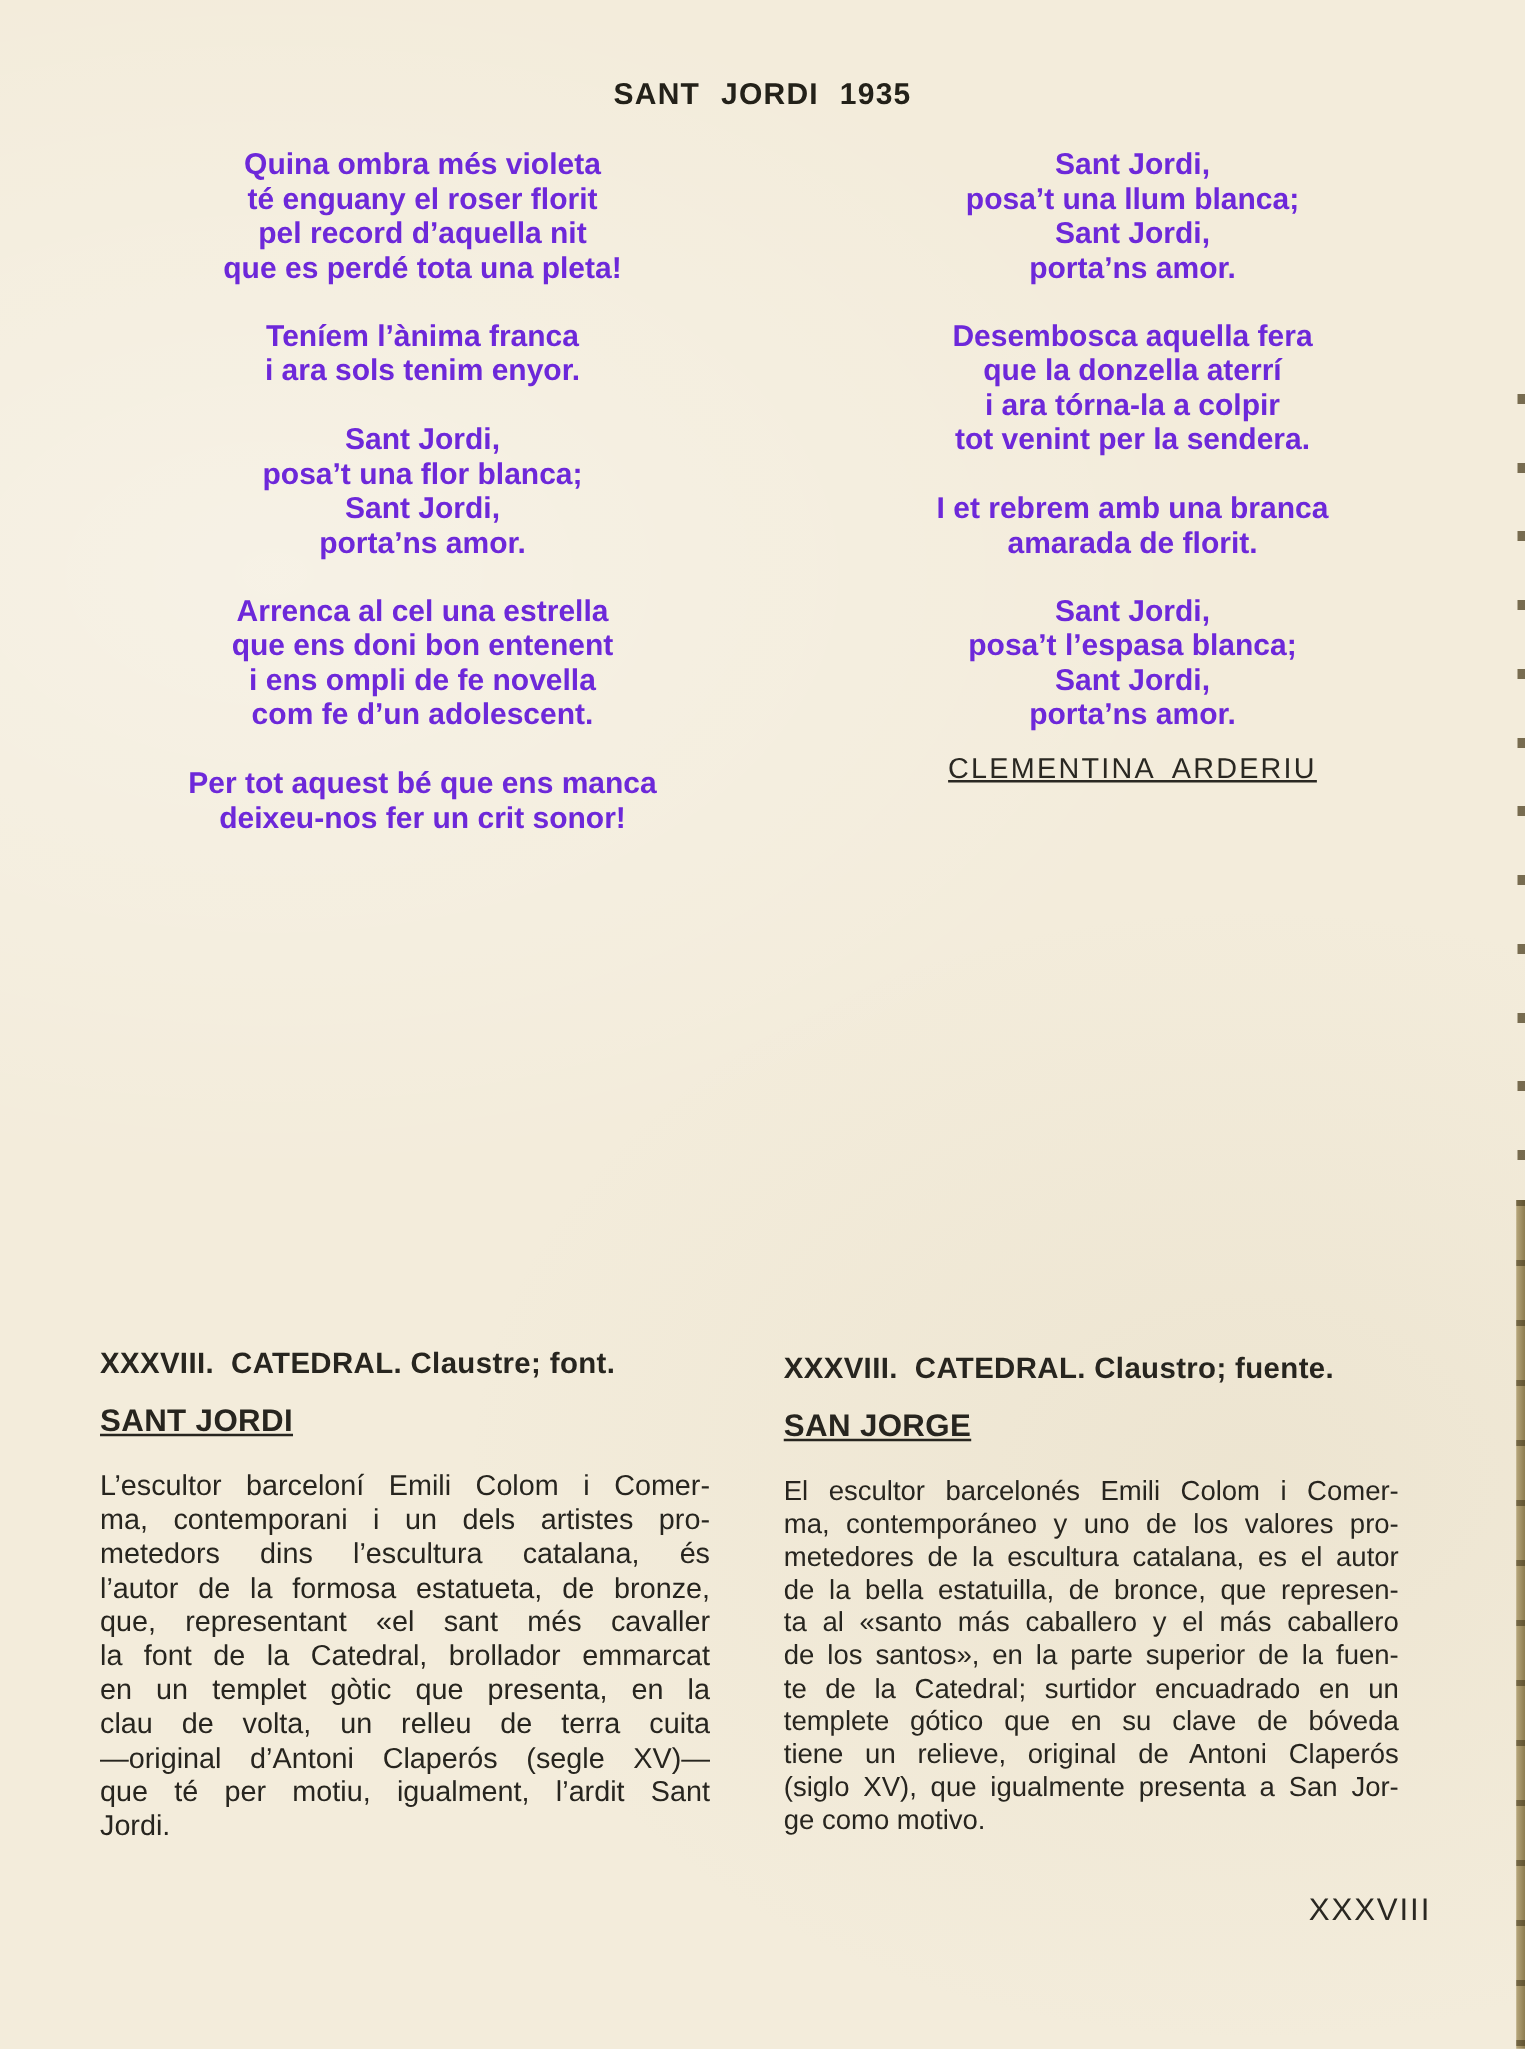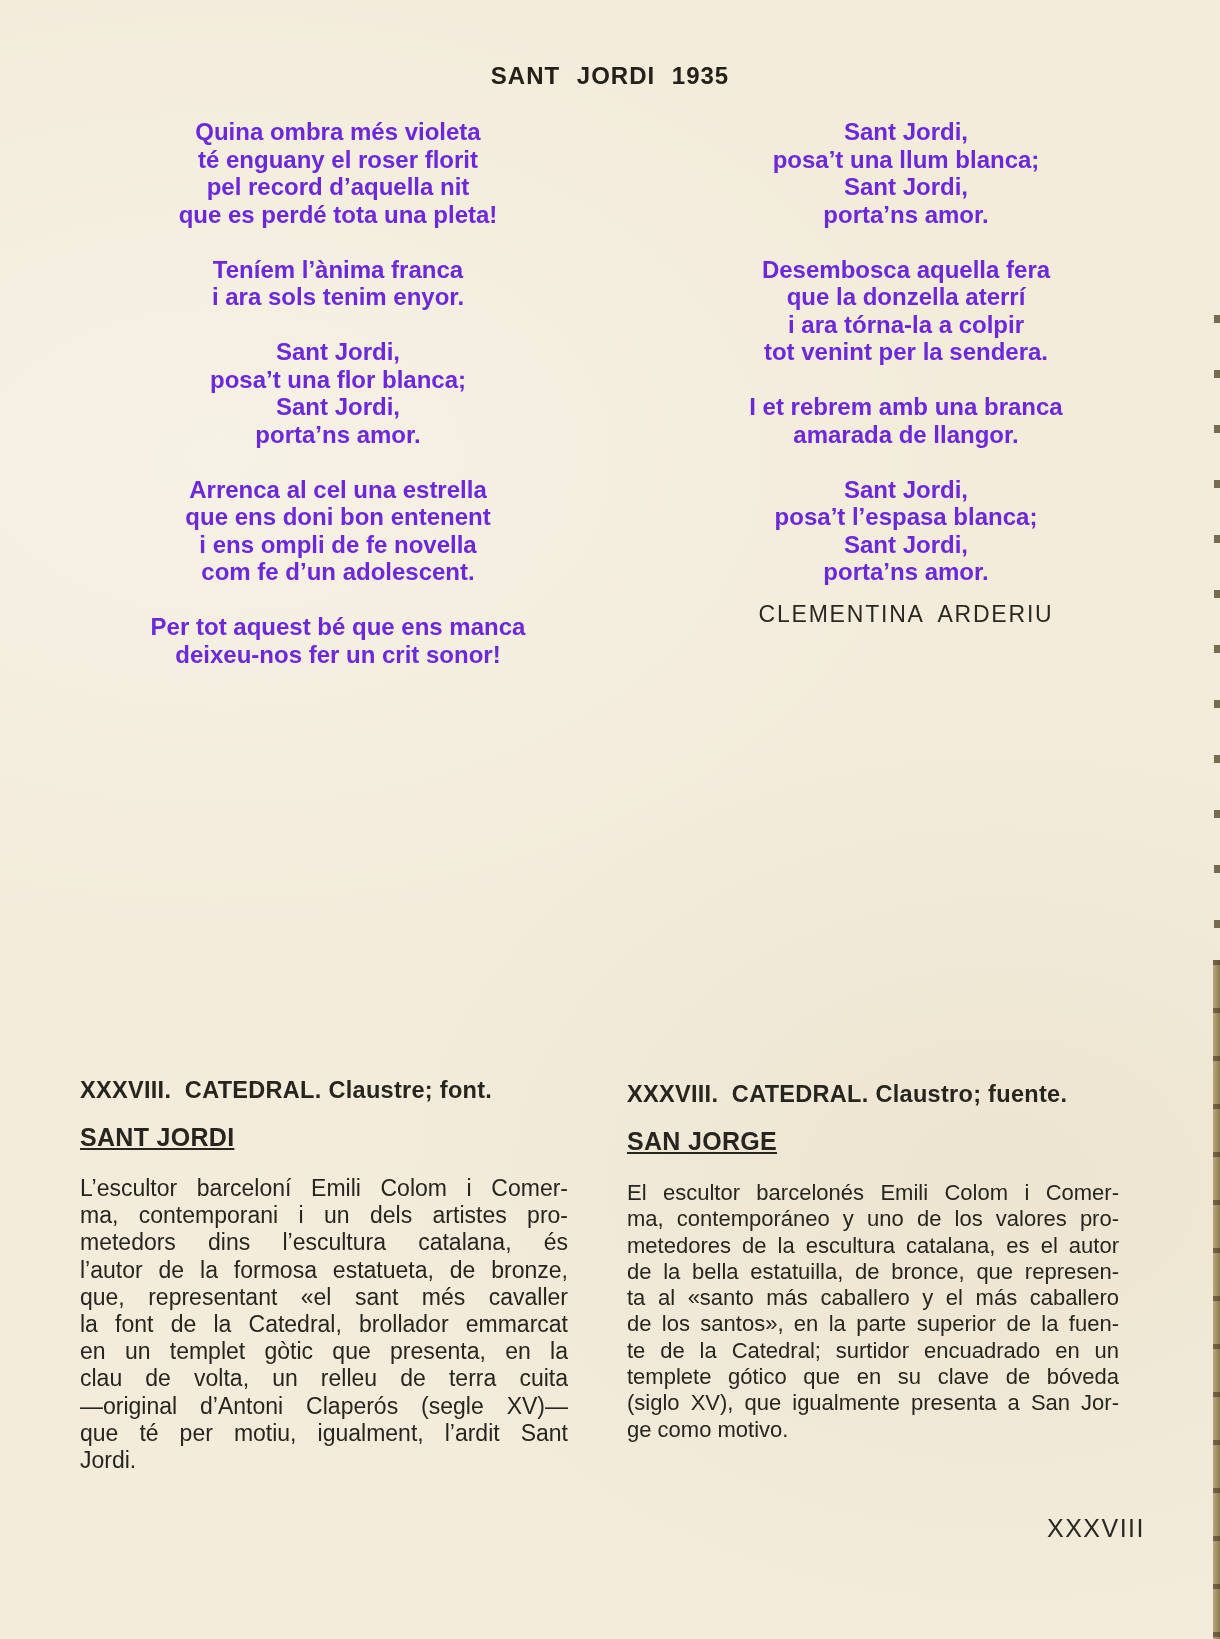--- a/index.html
+++ b/index.html
@@ -23,20 +23,21 @@
     text-align:center; font-weight:bold; font-size:24px; line-height:27.5px;
     color:#6d28d9;
   }
   .poem-left  { left:88px; }
   .poem-right { left:656px; }
   .stanza { margin:0 0 27.5px 0; }
   .author {
     position:absolute; top:601px; left:656px; width:500px;
     text-align:center; font-size:23px; letter-spacing:1.8px; word-spacing:7px;
     color:#2a2822;
+    text-decoration:underline;
   }
   .col { position:absolute; }
   .col-left  { left:80px;  width:488px; top:1076px; }
   .col-right { left:627px; width:492px; top:1080px; }
   .caption-line1 { font-size:23.5px; line-height:29px; white-space:pre; letter-spacing:.3px;font-weight:bold; }
   .caption-line2 { font-size:25px; line-height:28px; font-weight:bold; margin-top:18px; letter-spacing:.3px;text-decoration:underline; }
   .body-lines { margin-top:24px; font-size:23px; line-height:27.2px; }
   .col-right .body-lines { font-size:22px; line-height:26.3px; margin-top:25px; }
   .jline { text-align:justify; text-align-last:justify; }
   .body-lines .jline:last-child { text-align-last:left; }
@@ -99,21 +100,21 @@
       <div>porta’ns amor.</div>
     </div>
   <div class="stanza">
       <div>Desembosca aquella fera</div>
       <div>que la donzella aterrí</div>
       <div>i ara tórna-la a colpir</div>
       <div>tot venint per la sendera.</div>
     </div>
   <div class="stanza">
       <div>I et rebrem amb una branca</div>
-      <div>amarada de llangor.</div>
+      <div>amarada de florit.</div>
     </div>
   <div class="stanza">
       <div>Sant Jordi,</div>
       <div>posa’t l’espasa blanca;</div>
       <div>Sant Jordi,</div>
       <div>porta’ns amor.</div>
     </div>
 </div>
 
 <div class="author">CLEMENTINA ARDERIU</div>
@@ -141,20 +142,21 @@
   <div class="caption-line2">SAN JORGE</div>
   <div class="body-lines">
       <div class="jline">El escultor barcelonés Emili Colom i Comer-</div>
       <div class="jline">ma, contemporáneo y uno de los valores pro-</div>
       <div class="jline">metedores de la escultura catalana, es el autor</div>
       <div class="jline">de la bella estatuilla, de bronce, que represen-</div>
       <div class="jline">ta al «santo más caballero y el más caballero</div>
       <div class="jline">de los santos», en la parte superior de la fuen-</div>
       <div class="jline">te de la Catedral; surtidor encuadrado en un</div>
       <div class="jline">templete gótico que en su clave de bóveda</div>
+      <div class="jline">tiene un relieve, original de Antoni Claperós</div>
       <div class="jline">(siglo XV), que igualmente presenta a San Jor-</div>
       <div class="jline">ge como motivo.</div>
     </div>
 </div>
 
 <div class="page-number">XXXVIII</div>
 
 <div class="deckle-top"></div>
 <div class="deckle-bottom"></div>
 

